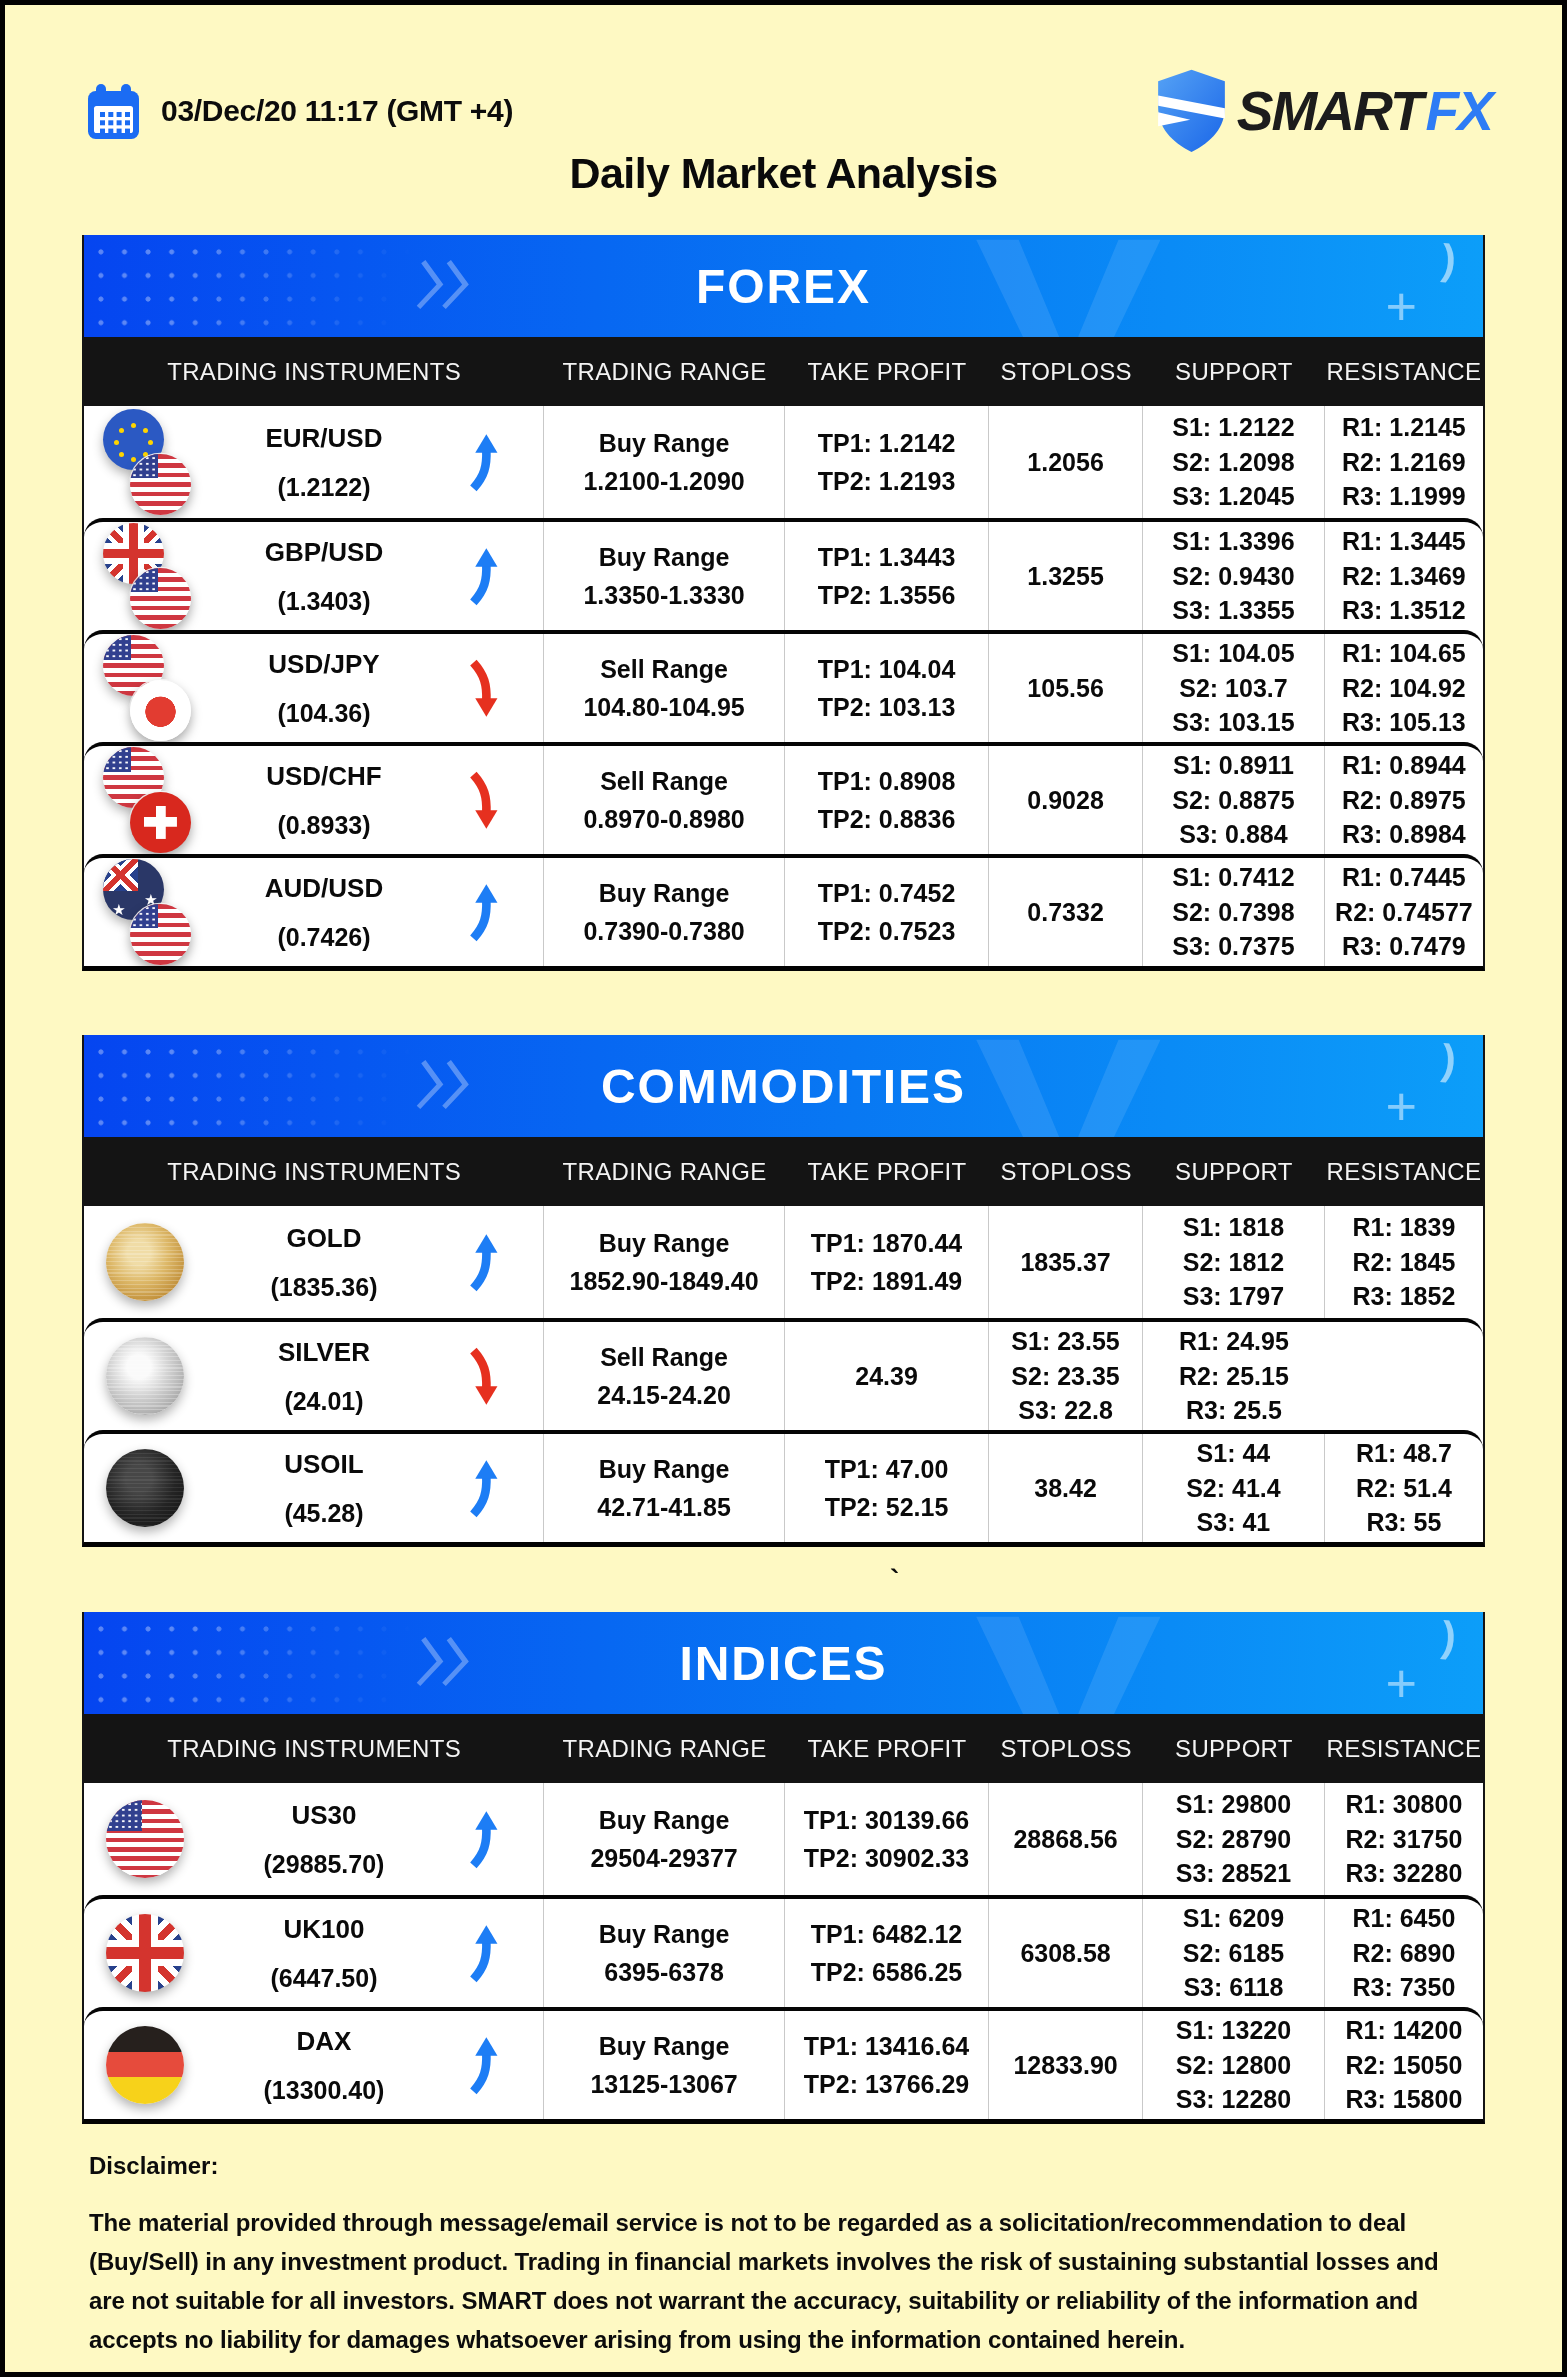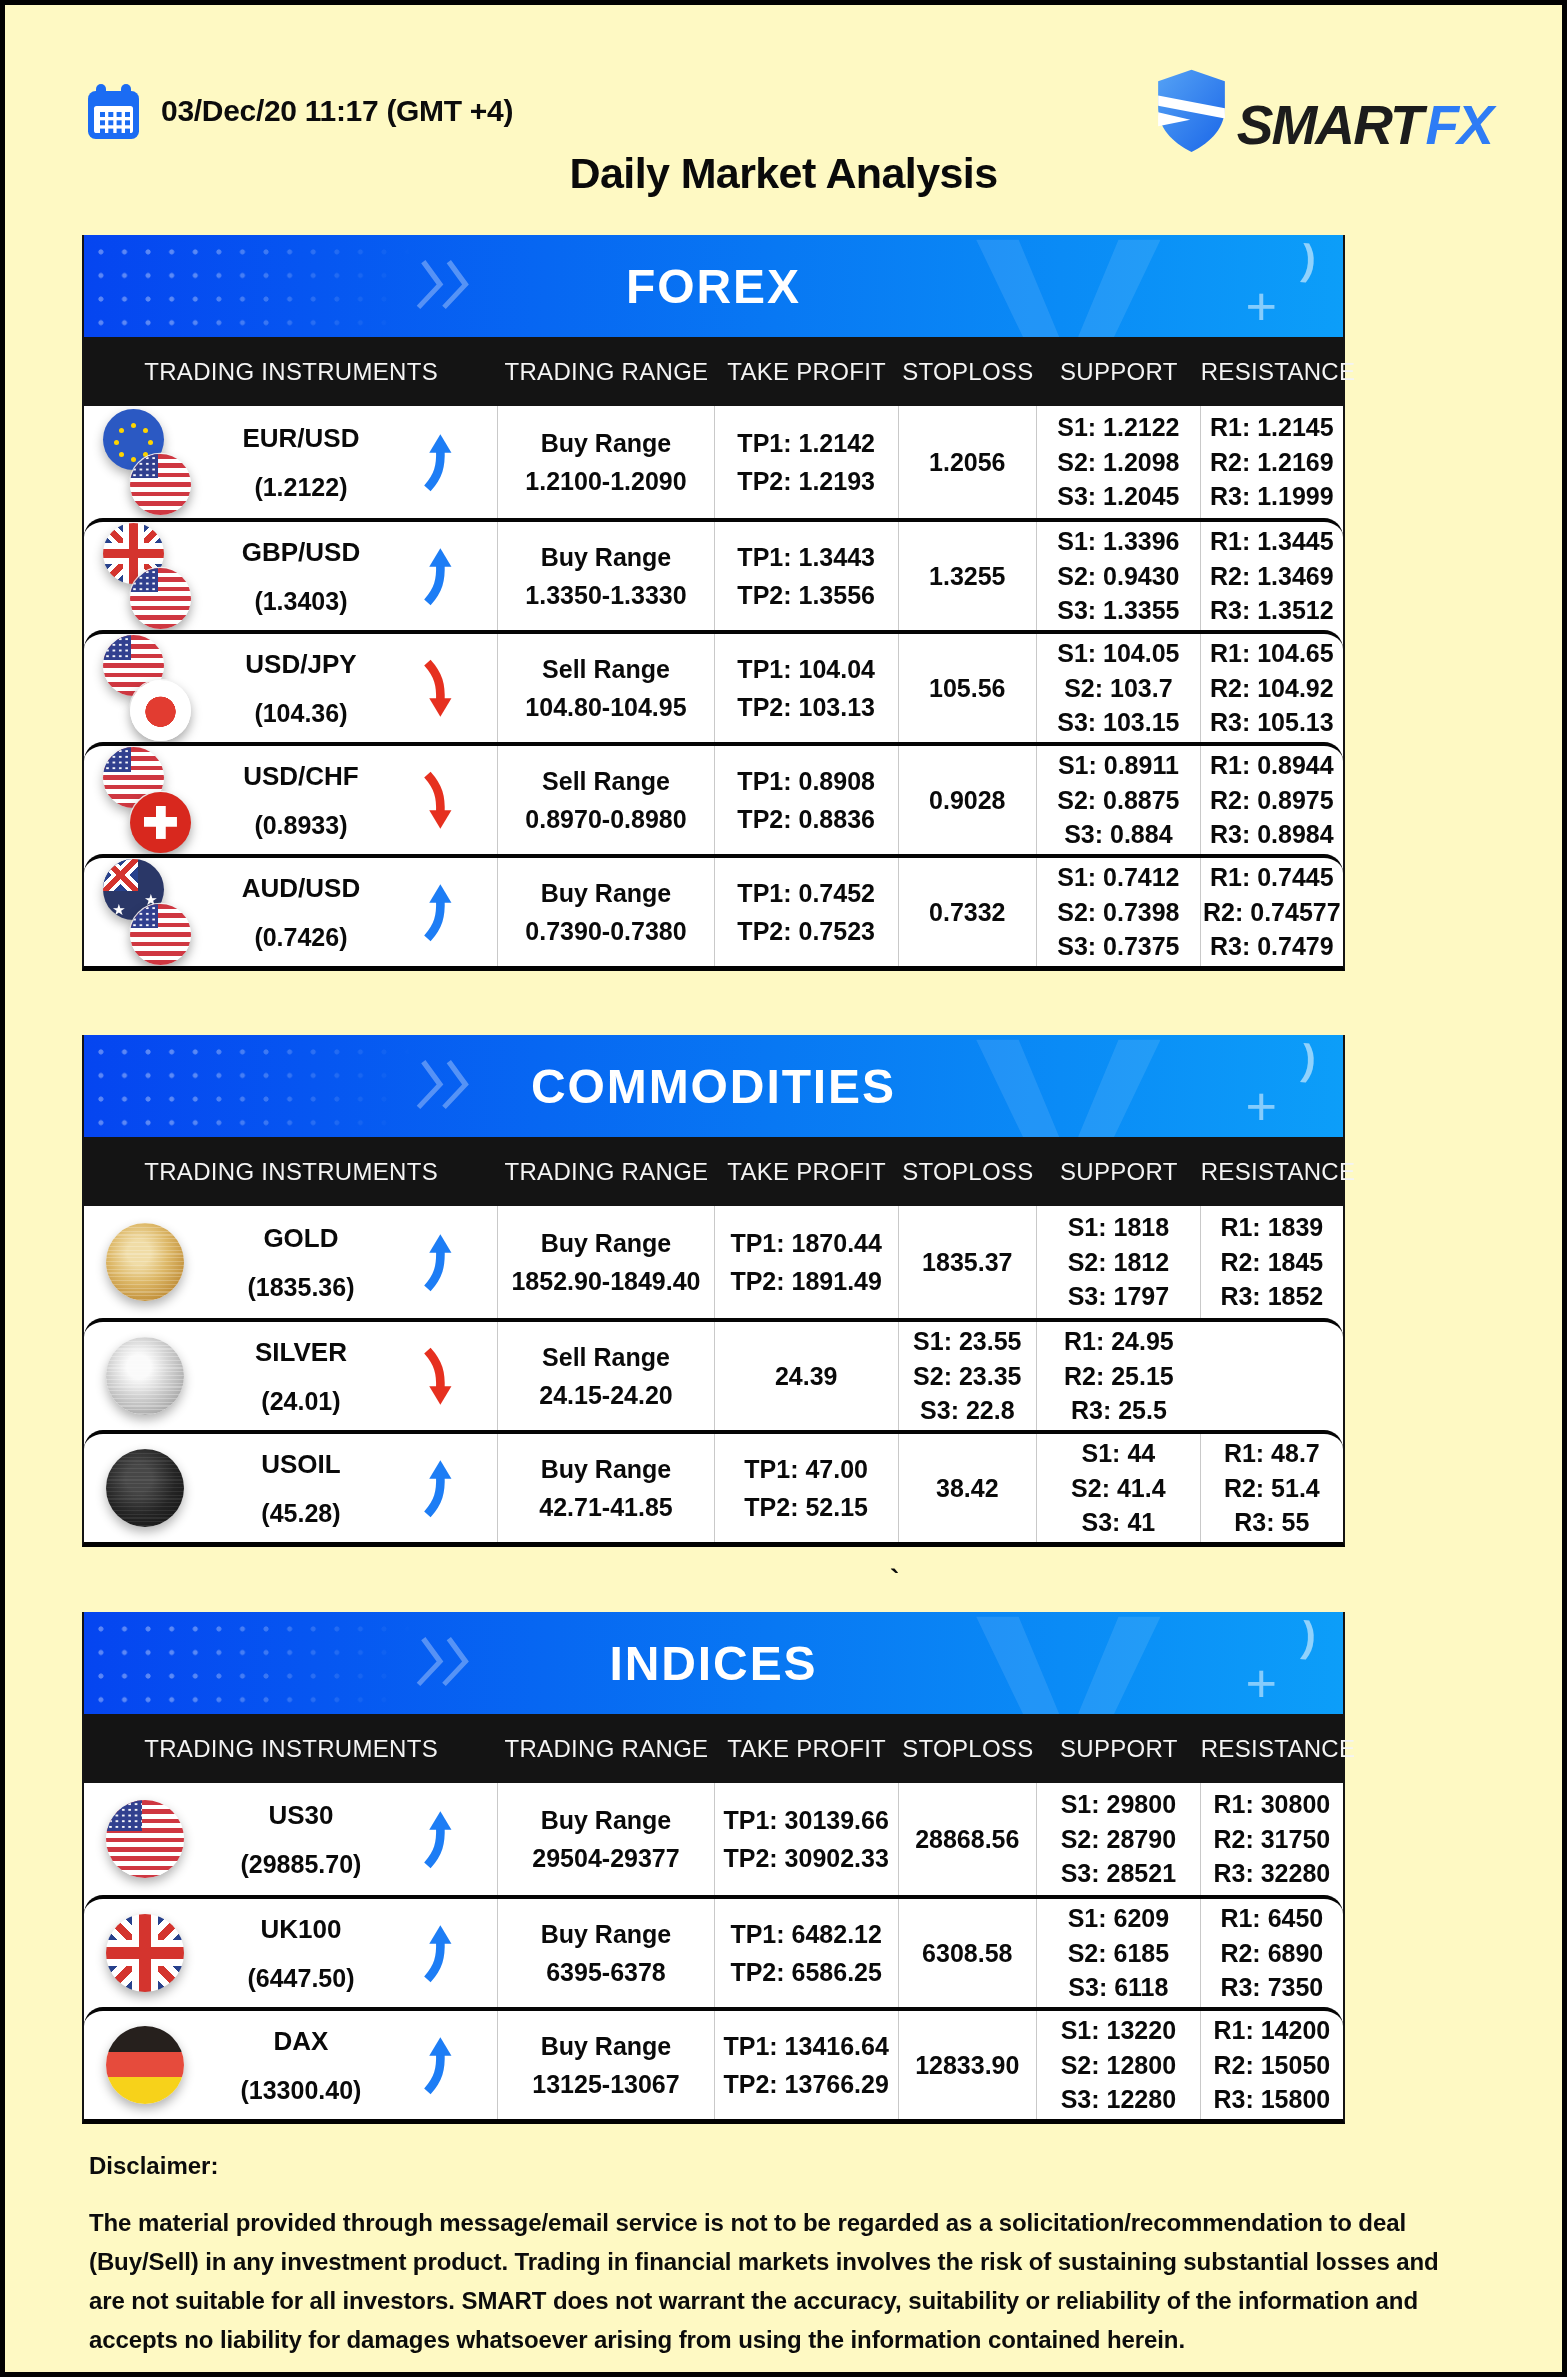--- a/index.html
+++ b/index.html
@@ -20,30 +20,30 @@
   .cal { position:relative; width:51px; height:55px; flex:0 0 51px; }
   .cal-hang { position:absolute; top:0; width:9.6px; height:18px; background:#1b6cf3; border-radius:5.1px; }
   .cal-hang.h1 { left:8.3px; } .cal-hang.h2 { right:8.3px; }
   .cal-body { position:absolute; top:7px; left:0; right:0; bottom:0; background:#1b6cf3; border-radius:7.7px; }
   .cal-body::before { content:""; position:absolute; left:5.7px; right:5.7px; top:15.3px; bottom:5.7px; background:#fff; border-radius:2.6px; }
   .cal-body::after { content:""; position:absolute; width:5.7px; height:5.7px; left:11.5px; top:21px; background:#1b6cf3;
     box-shadow:8.3px 0 #1b6cf3,16.6px 0 #1b6cf3,25px 0 #1b6cf3,
                0 8.3px #1b6cf3,8.3px 8.3px #1b6cf3,16.6px 8.3px #1b6cf3,25px 8.3px #1b6cf3,
                0 16.6px #1b6cf3,8.3px 16.6px #1b6cf3,16.6px 16.6px #1b6cf3,25px 16.6px #1b6cf3; }
 
-  .logo { display:flex; align-items:flex-end; gap:6.4px; }
+  .logo { display:flex; align-items:center; gap:6.4px; }
   .logo svg { width:77px; height:91px; }
   .logo-smart { font-size:55px; font-weight:800; font-style:italic; color:#1c1c1c; letter-spacing:-1.9px; }
   .logo-fx { font-size:55px; font-weight:800; font-style:italic; color:#2e7cf5; letter-spacing:-1.9px; margin-left:-2.6px; }
 
   .page-title { position:absolute; top:144px; left:0; width:100%; text-align:center;
                 font-size:43px; font-weight:800; color:#0a0a0a; letter-spacing:-0.6px; }
 
   
-  .market { position:absolute; left:77px; width:1263px; background:#fff;
+  .market { position:absolute; left:77px; width:1403px; background:#fff;
             border-left:2.6px solid #141414; border-right:2.6px solid #141414; border-bottom:5.1px solid #020202; }
   .sec-forex { top:230px; } .sec-comm { top:1030px; } .sec-ind { top:1607px; }
 
   .banner { position:relative; height:102px; overflow:hidden;
             background:linear-gradient(92deg,#0545f0 0%, #0878f3 55%, #0c9ef9 100%);
             display:flex; align-items:center; justify-content:center; }
   .banner-title { position:relative; z-index:3; font-size:48px; font-weight:800; color:#ffffff; letter-spacing:1.9px; }
 
   .deco { pointer-events:none; }
   .dots { position:absolute; left:0; top:0; bottom:0; width:344px; z-index:1;

